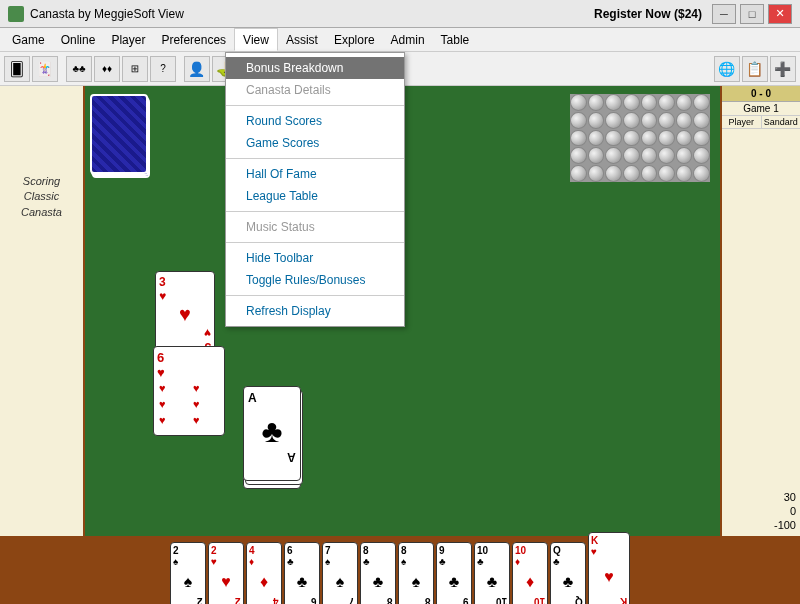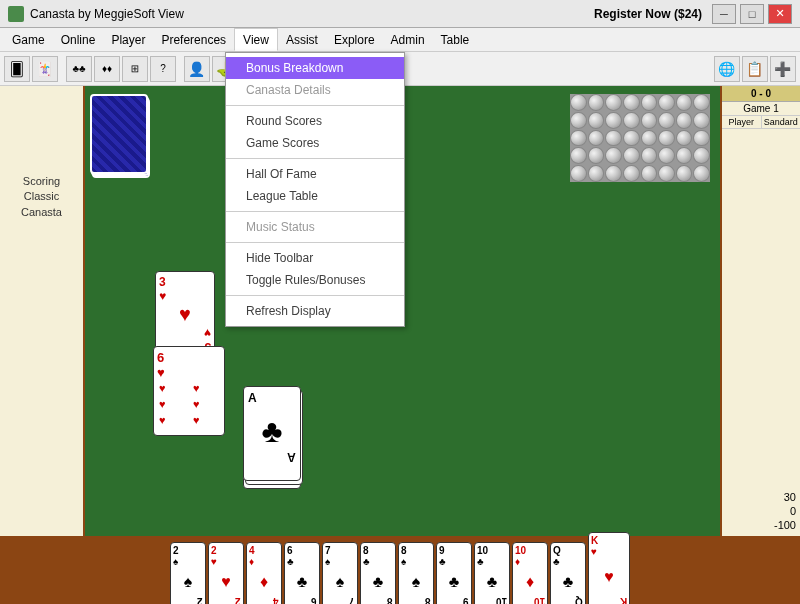--- a/index.html
+++ b/index.html
@@ -61,24 +61,24 @@
       border: 1px solid #999;
       box-shadow: 2px 2px 5px rgba(0,0,0,0.3);
       min-width: 180px;
       z-index: 200;
       padding: 4px 0;
     }
     .dd-item {
       padding: 4px 20px;
       cursor: pointer;
       font-size: 12px;
-      color: #404040;
+      color: #0369a1;
       white-space: nowrap;
     }
-    .dd-item.highlighted { background: #8b5cf6; color: white; }
+    .dd-item.highlighted { background: #737373; color: white; }
     .dd-item.disabled { color: #999; cursor: default; }
     .dd-separator { border-top: 1px solid #ccc; margin: 4px 0; }
 
     
     #toolbar {
       background: #f0f0f0;
       height: 34px;
       border-bottom: 1px solid #ccc;
       display: flex;
       align-items: center;
@@ -270,21 +270,21 @@
   <div class="tb-btn" style="font-size:14px;">⛳</div>
   <div class="tb-sep" style="flex:1;"></div>
   <div class="tb-btn" style="font-size:14px;">🌐</div>
   <div class="tb-btn" style="font-size:14px;">📋</div>
   <div class="tb-btn" style="font-size:14px;">➕</div>
 </div>
 
 <div id="gamearea">
 
   <div id="score-label">
-    <div style="margin-top:80px;">
+    <div style="margin-top:80px;font-style:italic;">
       <div>Scoring</div>
       <div>Classic</div>
       <div>Canasta</div>
     </div>
   </div>
 
   <div id="center-area">
 
     <div style="position:absolute;top:8px;right:10px;width:140px;height:88px;overflow:hidden;">
       <div style="width:100%;height:100%;background:#999;display:grid;grid-template-columns:repeat(8,1fr);grid-template-rows:repeat(5,1fr);gap:1px;">

